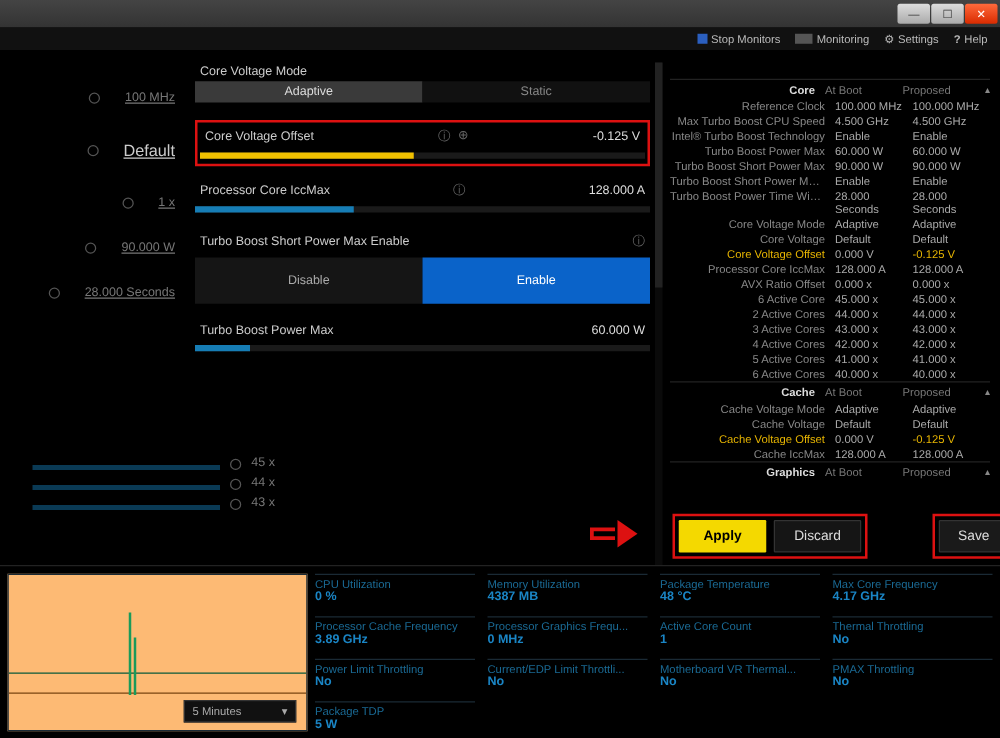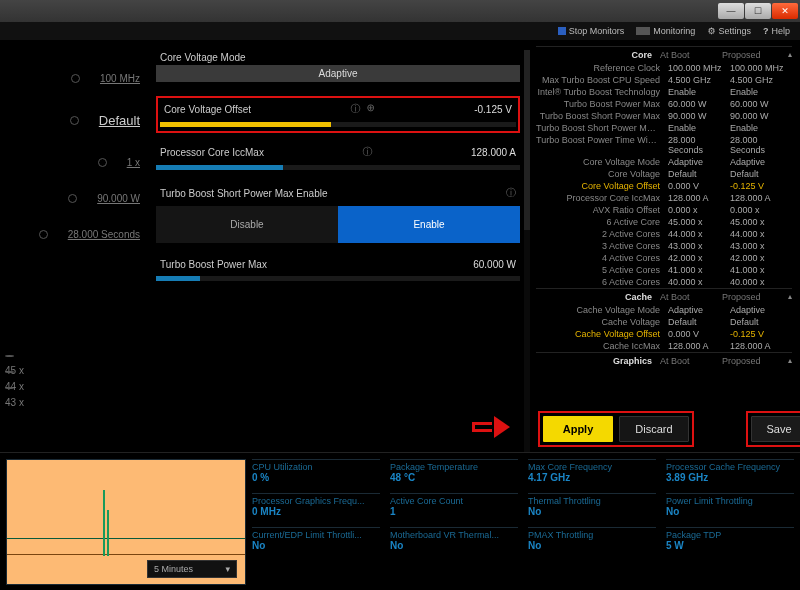--- a/index.html
+++ b/index.html
@@ -11,42 +11,42 @@
   .menubar span { display:flex; align-items:center; gap:3px; }
   .blue-dot { width:8px; height:8px; background:#2b5fbf; }
   .grey-dot { width:14px; height:8px; background:#555; }
   .gear::before { content:"⚙"; }
   .help::before { content:"?"; font-weight:bold; }
   .main { display:flex; height: 412px; }
   .leftcol { width: 150px; padding-top: 20px; }
   .leftitem { height: 36px; display:flex; align-items:center; justify-content:flex-end; padding-right:10px; color:#777; font-size:10px;text-decoration:underline; }
   .leftitem .radio { width:9px; height:9px; border:1px solid #555; border-radius:50%; margin-right:20px; }
   .multcol { position:absolute; left:5px; top:360px; width:225px; }
-  .multrow { height:16px; display:flex; align-items:flex-start; justify-content:flex-end; gap:8px; color:#777; font-size:10px; padding-right:10px;flex-direction:column;}
+  .multrow { height:16px; display:flex; align-items:flex-end; justify-content:flex-end; gap:8px; color:#777; font-size:10px; padding-right:10px;}
   .multrow .bar { width:150px; height:4px; background:#0a3a55; }
   .multrow .radio { width:9px;height:9px;border:1px solid #555; border-radius:50%; }
   .centercol { flex:1; padding: 10px 10px 10px 6px; position:relative; }
   .setting { margin-bottom: 14px; }
   .setting-hdr { display:flex; justify-content:space-between; align-items:center; font-size:10px; color:#ccc; padding: 2px 4px; }
   .setting-hdr .icons { display:flex; gap:6px; color:#666; }
   .bar-track { height:5px; background:#1a1a1a; margin-top:4px; position:relative; }
   .bar-fill { height:100%; background:#167db5; }
   .bar-fill.yellow { background:#f0c000; }
   .tabs { display:flex; margin-bottom:4px; }
   .tab { flex:1; text-align:center; padding:3px 0; font-size:10px; background:#111; color:#888; }
   .tab.active { background:#3a3a3a; color:#ddd; }
   .toggle { display:flex; margin-top:4px; }
   .toggle div { flex:1; text-align:center; padding:13px 0; font-size:10px; }
   .toggle .off { background:#151515; color:#aaa; }
   .toggle .on { background:#0a63c9; color:#fff; }
   .highlight-box { border:2px solid #d11; padding:2px; margin-bottom:10px; }
   .scrollbar { position:absolute; right:0; top:10px; bottom:0; width:6px; background:#0a0a0a; }
   .scrollbar .thumb { position:absolute; top:0; width:100%; height:180px; background:#222; }
 
-  .rightcol { width:270px; padding:6px 8px 0 6px; position:relative; font-size:9px; }
+  .rightcol { width:270px; padding:23px 8px 0 6px; position:relative; font-size:9px; }
   .section-hdr { display:flex; justify-content:space-between; color:#888; border-top:1px solid #222; padding:3px 0 2px;}
   .section-hdr .title { color:#ddd; font-weight:600; flex:1; text-align:right; padding-right:8px;}
   .section-hdr .colh { width:62px; color:#777; }
   .row { display:flex; justify-content:flex-end; padding:1px 0; }
   .row .label { flex:1; text-align:right; color:#888; padding-right:8px; white-space:nowrap; overflow:hidden; text-overflow:ellipsis;}
   .row .val { width:62px; color:#aaa; }
   .row.hl .label { color:#e6b400; }
   .row.hl .val.prop { color:#e6b400; }
   .caret { color:#888; font-size:8px; padding-left:4px;}
   .actions { position:absolute; left:0; right:0; bottom:0; height:46px; display:flex; align-items:center; padding:0 8px; gap:26px; }
@@ -128,20 +128,21 @@
       </div>
   </div>
 
   <div class="centercol">
     <div class="setting">
       <div class="setting-hdr">
           <span>Core Voltage Mode</span>
         </div>
       <div class="tabs">
         <div class="tab active">Adaptive</div>
+        <div class="tab">Static</div>
       </div>
     </div>
 
     <div class="highlight-box">
       <div class="setting" style="margin-bottom:2px">
         <div class="setting-hdr">
           <span>Core Voltage Offset</span>
           <span class="icons">
               <span class="info-icon"></span>
               <span class="link-icon"></span>
@@ -373,20 +374,24 @@
         <span>5 Minutes</span>
         <span>▾</span>
       </div>
   </div>
   <div class="stats" id="stats-grid">
       <div class="stat">
         <div class="lbl">CPU Utilization</div>
         <div class="val">0 %</div>
       </div>
       <div class="stat">
+        <div class="lbl">Memory Utilization</div>
+        <div class="val">4387  MB</div>
+      </div>
+      <div class="stat">
         <div class="lbl">Package Temperature</div>
         <div class="val">48 °C</div>
       </div>
       <div class="stat">
         <div class="lbl">Max Core Frequency</div>
         <div class="val">4.17 GHz</div>
       </div>
       <div class="stat">
         <div class="lbl">Processor Cache Frequency</div>
         <div class="val">3.89 GHz</div>

